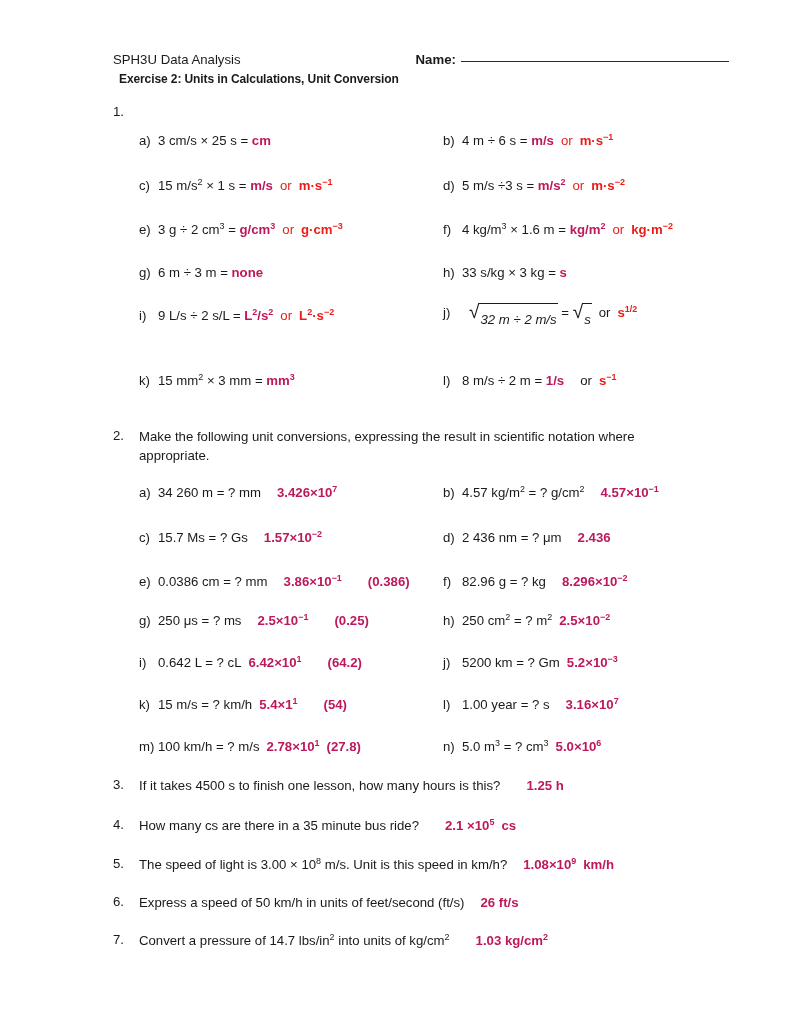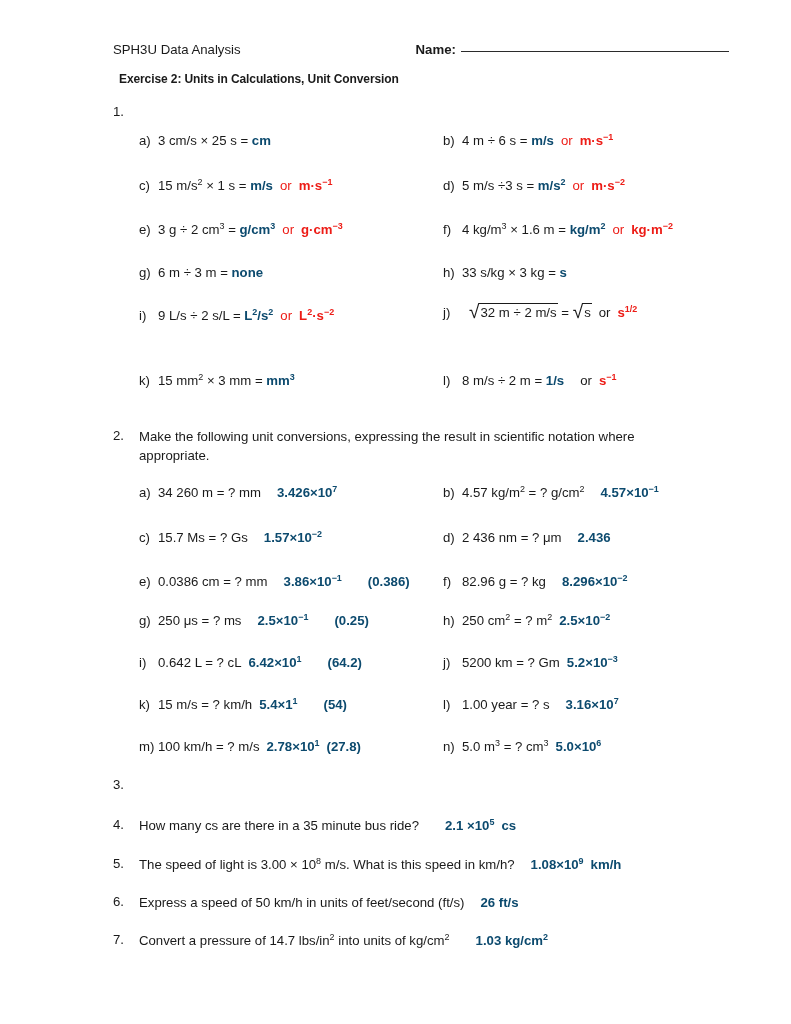--- a/index.html
+++ b/index.html
@@ -22,21 +22,21 @@
     left: 0; top: 0;
     width: 791px;
     height: 1024px;
     padding: 0;
   }
 
   
   .header-row {
     position: absolute;
     left: 113px;
-    top: 42px;
+    top: 52px;
     width: 600px;
     display: flex;
     align-items: flex-end;
   }
   .course-label {
     font-size: 13.2px;
     white-space: nowrap;
   }
   .name-block {
     margin-left: 175px;
@@ -94,21 +94,21 @@
     align-items: baseline;
   }
   .item-letter {
     display: inline-block;
     min-width: 19px;
     flex: 0 0 auto;
   }
   .item-body { display: inline-block; }
 
   .ans {
-    color: #0c4a6e;
+    color: #be185d;
     font-weight: bold;
   }
   .ans-alt {
     color: #ED1C16;
     font-weight: bold;
   }
   .orword {
     color: #ED1C16;
     font-weight: normal;
   }
@@ -123,21 +123,22 @@
   }
   .sqrt-sym {
     font-size: 1.45em;
     line-height: 0.88;
     position: relative;
     top: 1px;
     margin-right: -1px;
   }
   .sqrt-body {
     border-top: 1.1px solid #1a1a1a;
-    padding: 1px 1px 0 2px;
+    padding: 8px 1px 0 2px;
+    font-style: italic;
   }
 
   .sp { display: inline-block; width: 7px; }
   .sp-lg { display: inline-block; width: 16px; }
   .sp-xl { display: inline-block; width: 26px; }
 </style>
 </head>
 <body>
 
 <div class="page">
@@ -298,30 +299,31 @@
     </div>
 
     <div class="item" style="left:330px; top:739px;">
       <span class="item-letter">n)</span>
       <span class="item-body"><span>5.0 m</span><sup>3</sup><span> = ? cm</span><sup>3</sup><span class="sp"></span><span class="ans"><span>5.0×10</span><sup>6</sup></span></span>
     </div>
   </div>
 
   <div class="q" style="left:113px; top:777px; width:640px;">
     <span class="q-num">3.</span>
+    <span class="q-text"><span>If it takes 4500 s to finish one lesson, how many hours is this?</span><span class="sp-xl"></span><span class="ans">1.25 h</span></span>
   </div>
 
   <div class="q" style="left:113px; top:817px; width:640px;">
     <span class="q-num">4.</span>
     <span class="q-text"><span>How many cs are there in a 35 minute bus ride?</span><span class="sp-xl"></span><span class="ans"><span>2.1 ×10</span><sup>5</sup><span class="sp"></span><span>cs</span></span></span>
   </div>
 
   <div class="q" style="left:113px; top:856px; width:650px;">
     <span class="q-num">5.</span>
-    <span class="q-text"><span>The speed of light is 3.00 × 10</span><sup>8</sup><span> m/s. What is this speed in km/h?</span><span class="sp-lg"></span><span class="ans"><span>1.08×10</span><sup>9</sup><span class="sp"></span><span>km/h</span></span></span>
+    <span class="q-text"><span>The speed of light is 3.00 × 10</span><sup>8</sup><span> m/s. Unit is this speed in km/h?</span><span class="sp-lg"></span><span class="ans"><span>1.08×10</span><sup>9</sup><span class="sp"></span><span>km/h</span></span></span>
   </div>
 
   <div class="q" style="left:113px; top:894px; width:650px;">
     <span class="q-num">6.</span>
     <span class="q-text"><span>Express a speed of 50 km/h in units of feet/second (ft/s)</span><span class="sp-lg"></span><span class="ans">26  ft/s</span></span>
   </div>
 
   <div class="q" style="left:113px; top:932px; width:650px;">
     <span class="q-num">7.</span>
     <span class="q-text"><span>Convert a pressure of 14.7 lbs/in</span><sup>2</sup><span> into units of kg/cm</span><sup>2</sup><span class="sp-xl"></span><span class="ans"><span>1.03  kg/cm</span><sup>2</sup></span></span>

